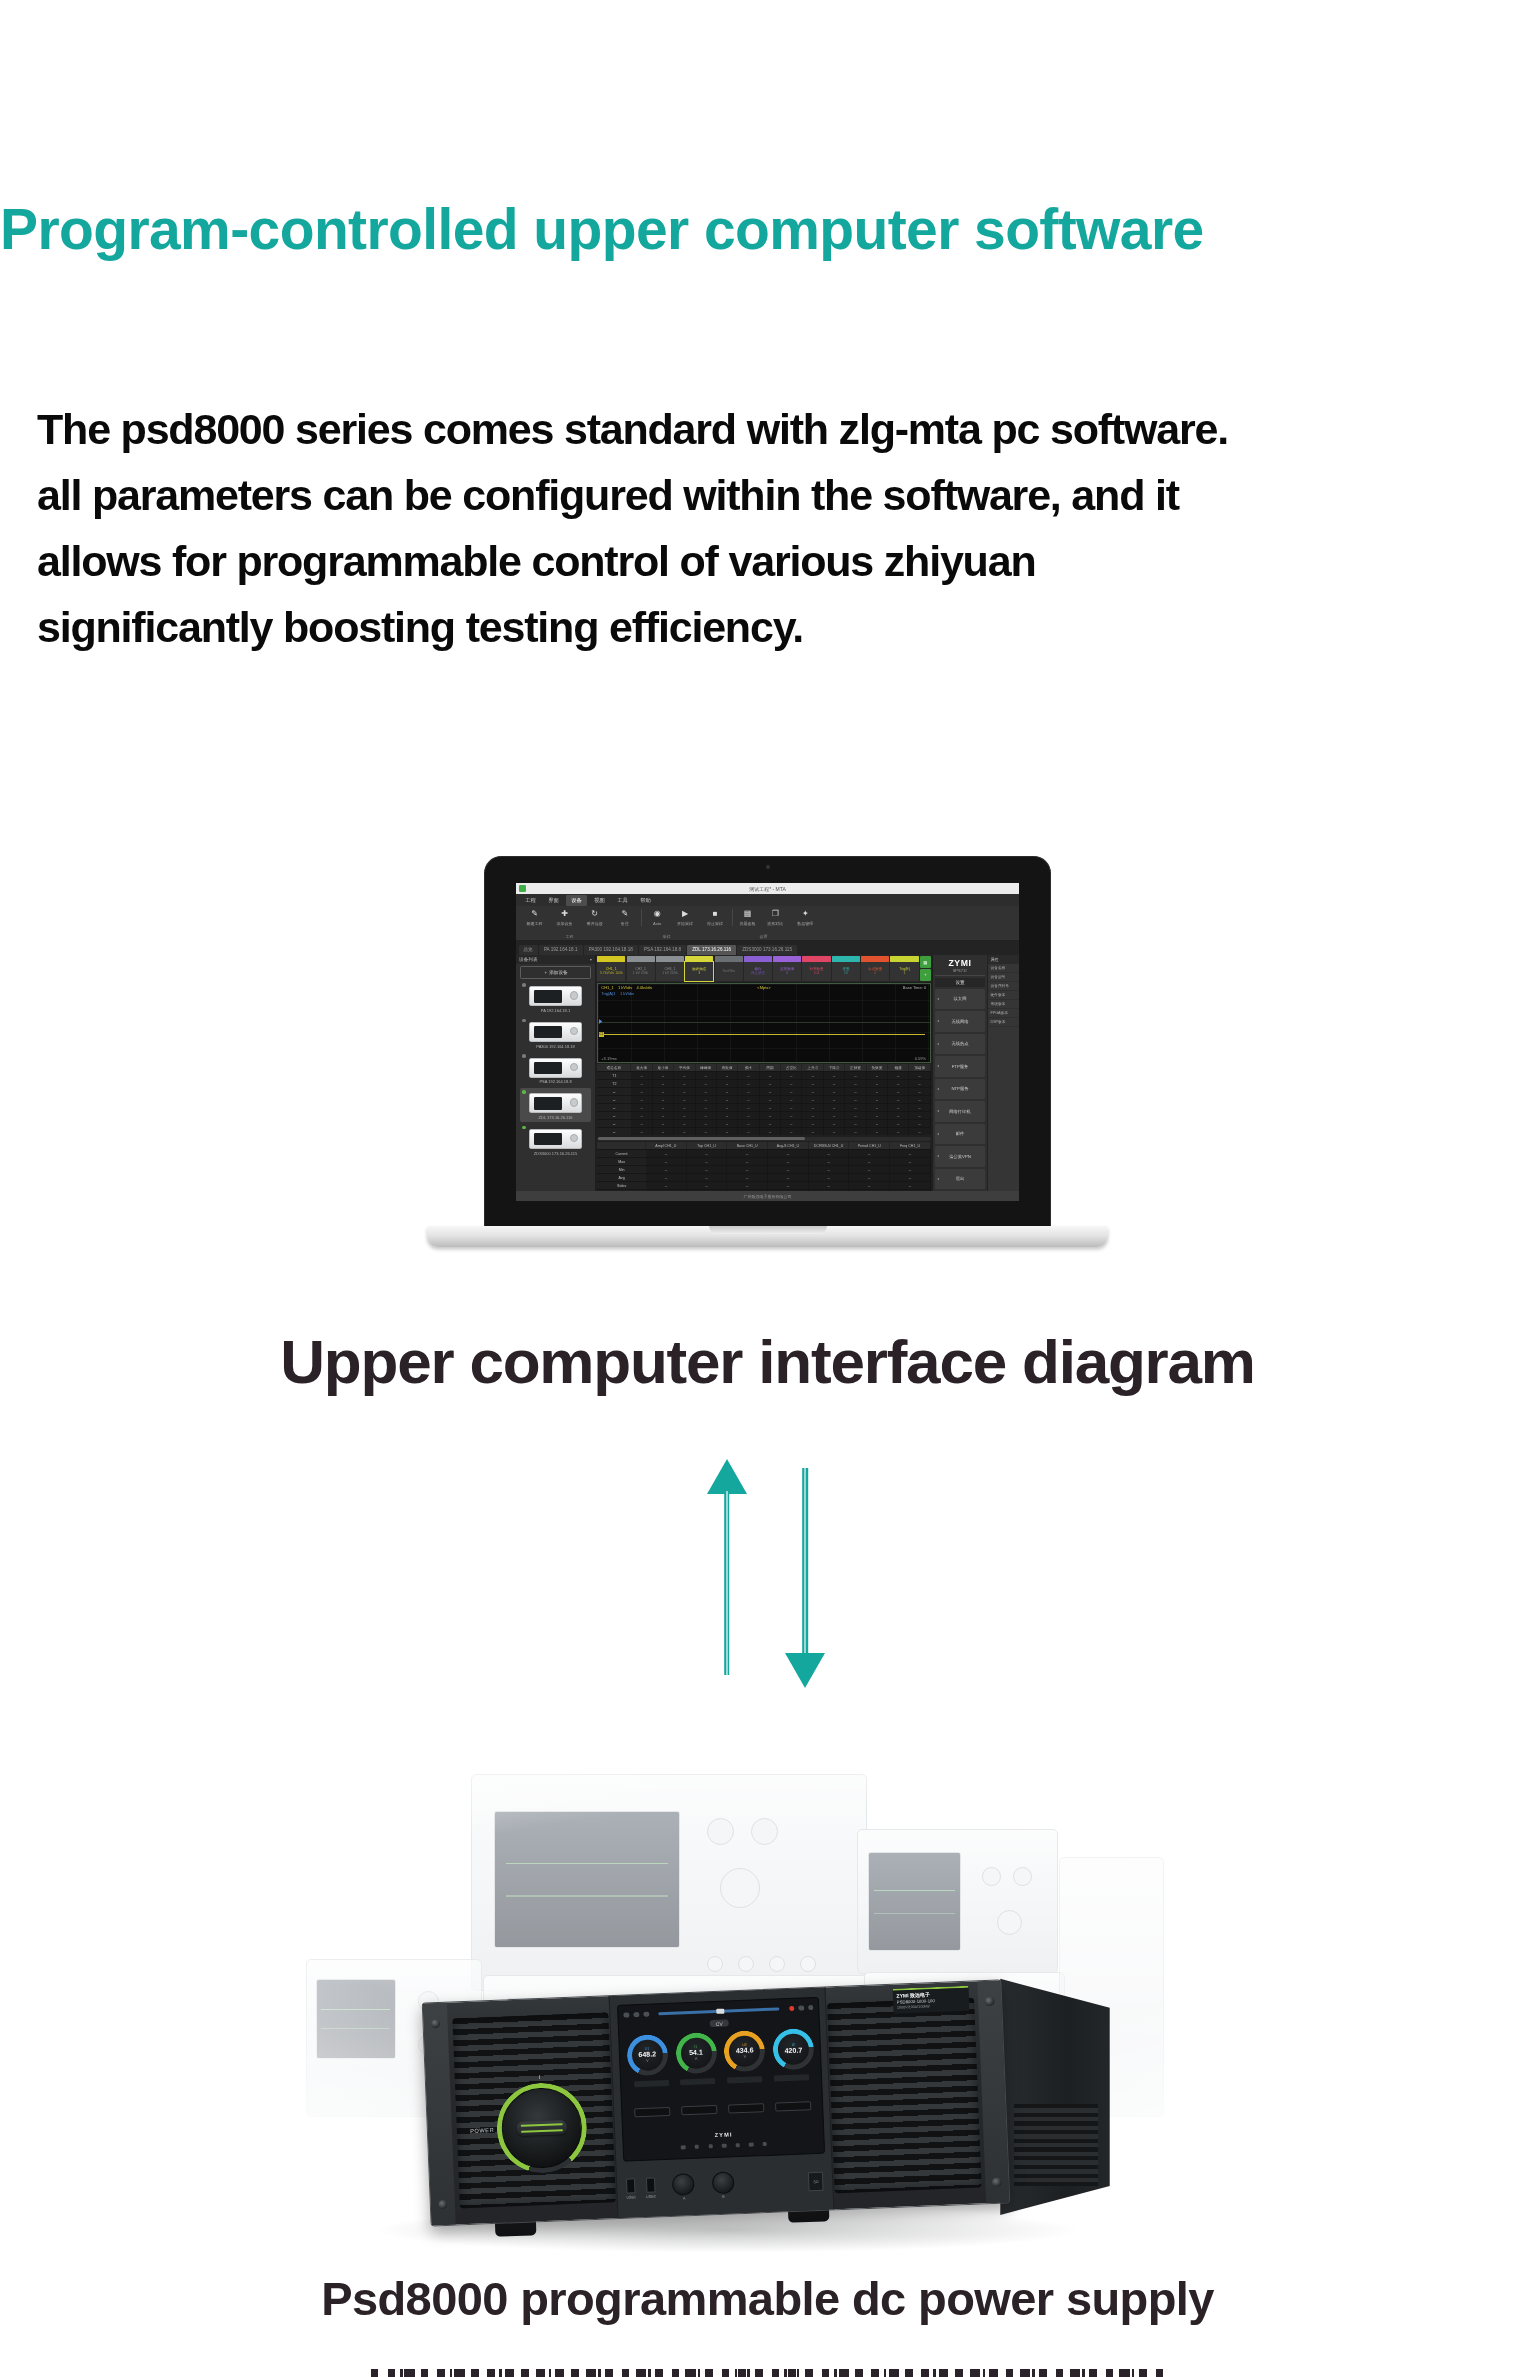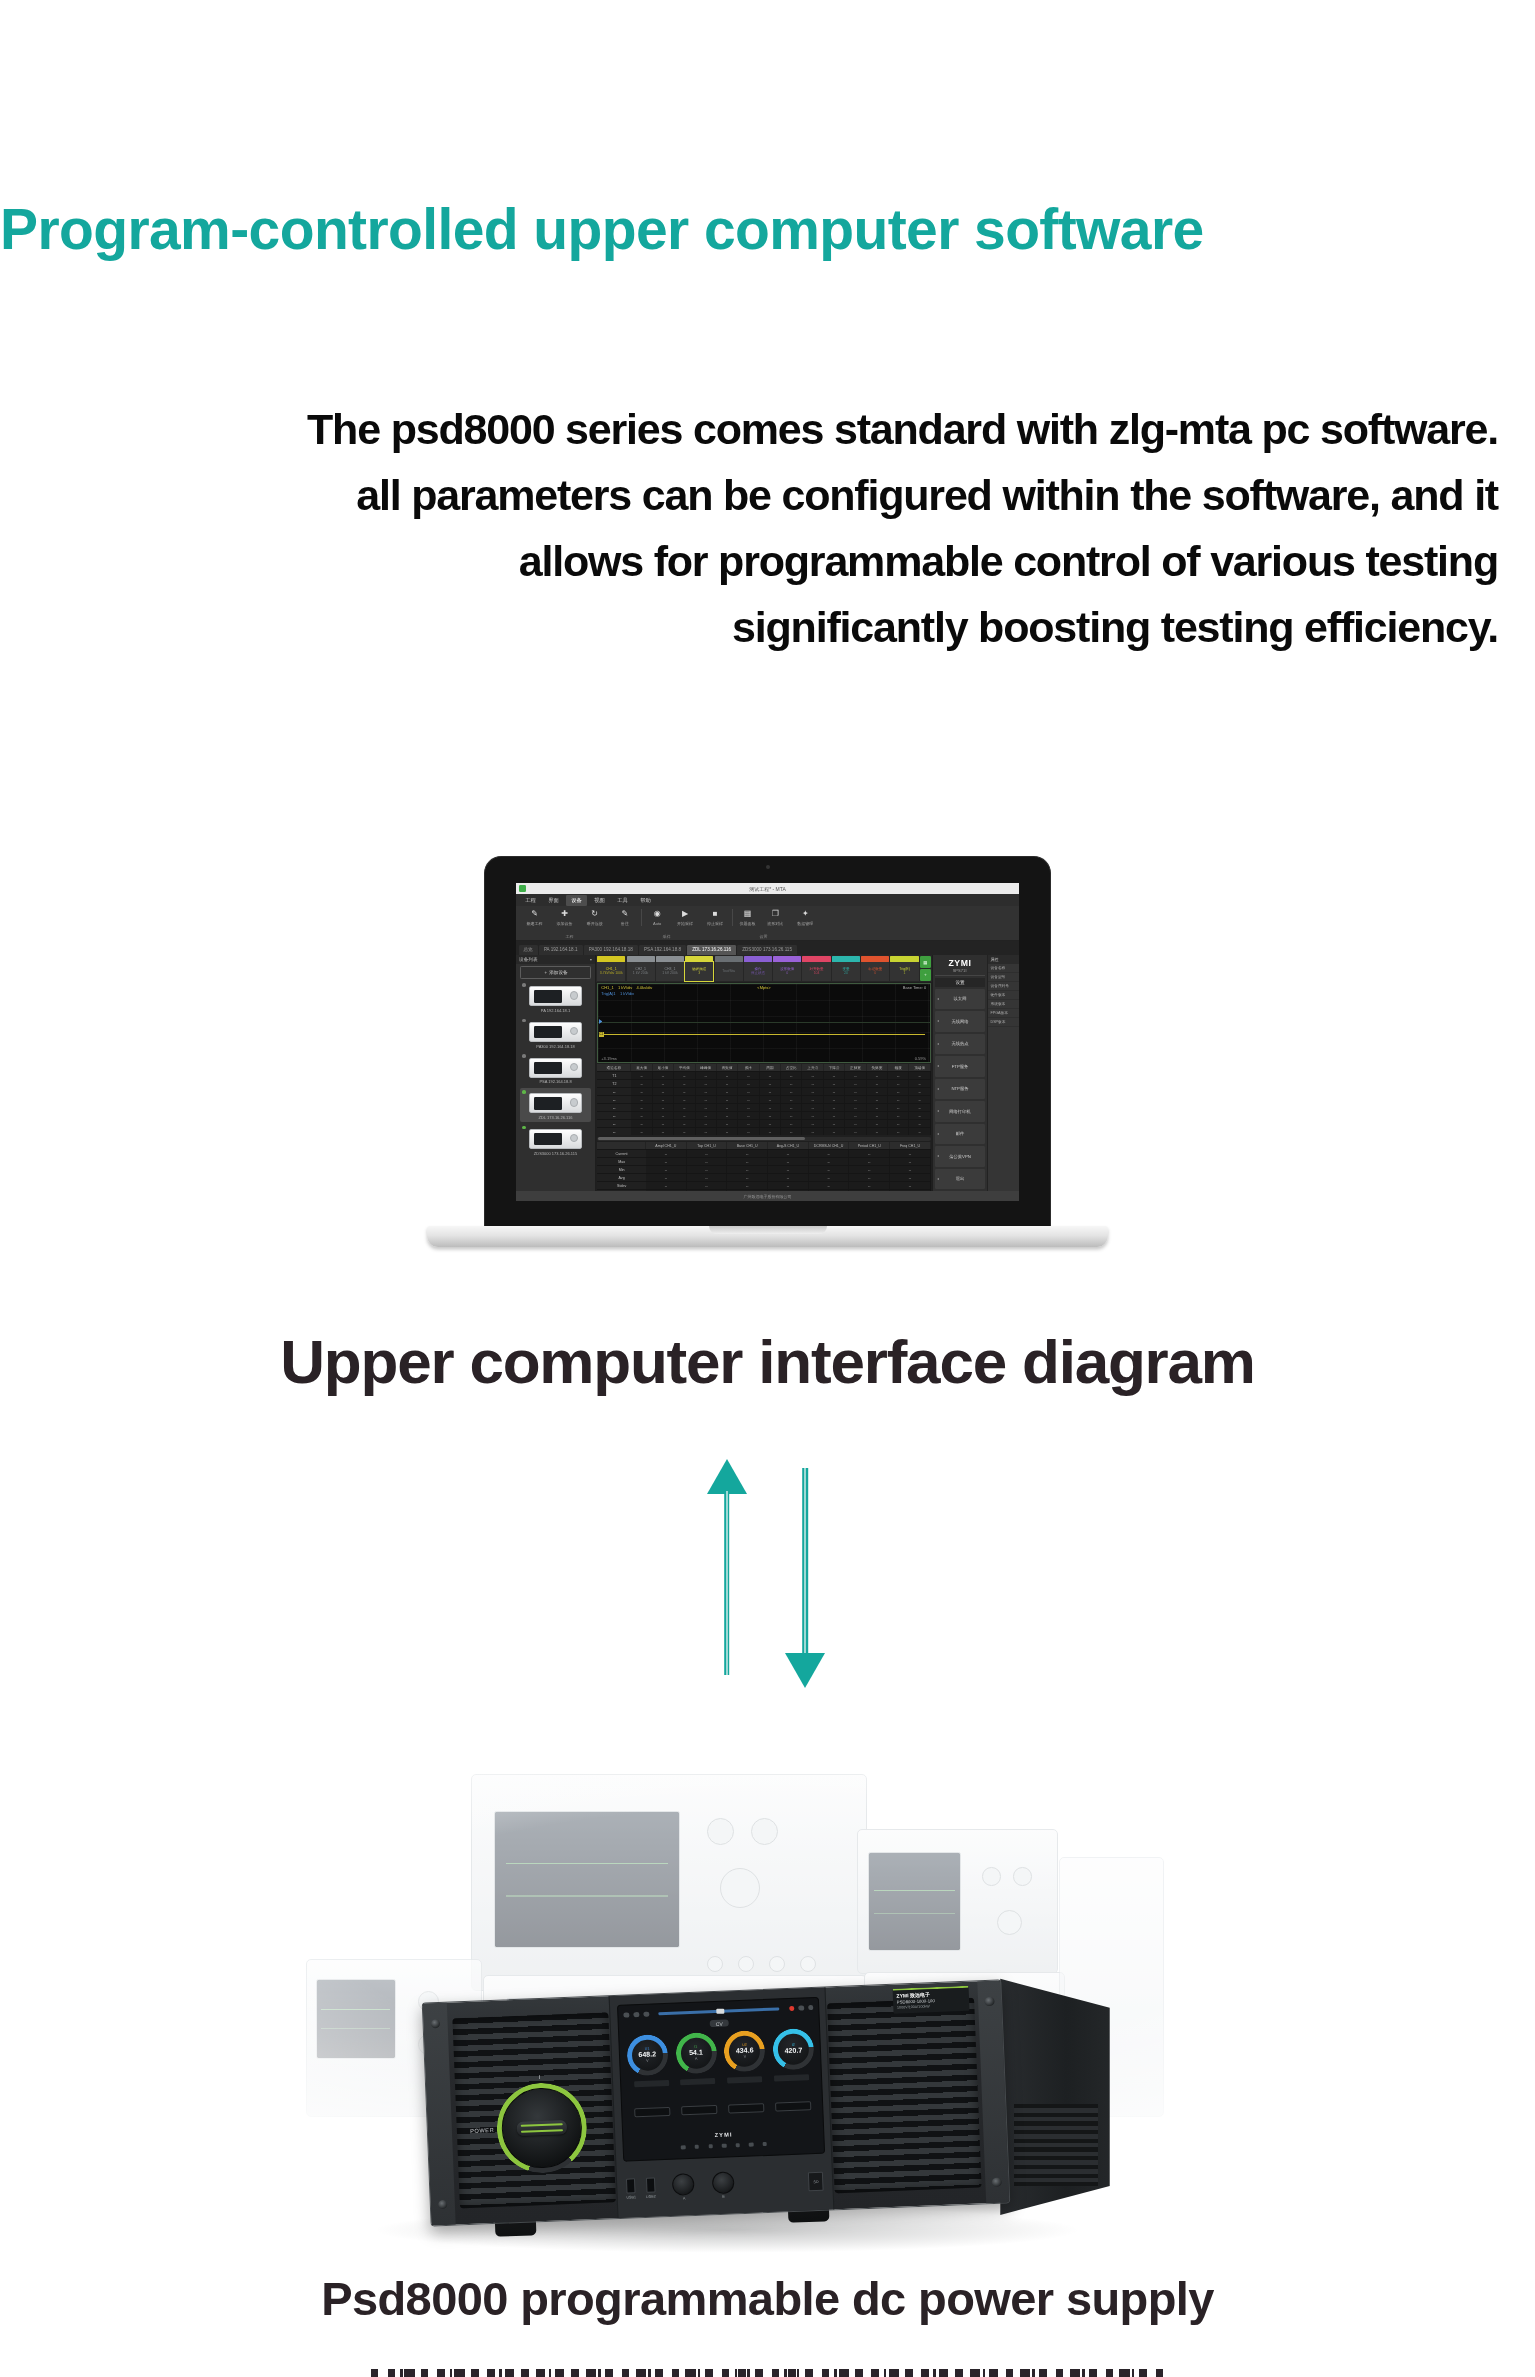--- a/index.html
+++ b/index.html
@@ -3,21 +3,21 @@
 <meta charset="utf-8">
 <style>
   html,body{margin:0;padding:0;background:#fff;}
   *{box-sizing:border-box;}
   #page{position:relative;width:1535px;height:2377px;background:#fff;overflow:hidden;
         font-family:"Liberation Sans",sans-serif;}
 
   
   .heading{position:absolute;top:196px;left:0;width:100%;
            font-size:57px;font-weight:600;letter-spacing:-0.6px;color:var(--c-teal,#14a79d);}
-  .intro{position:absolute;top:396px;left:37px;right:37px;text-align:right;
+  .intro{position:absolute;top:396px;left:37px;right:37px;text-align:left;
          font-size:43px;font-weight:600;color:#0a0a0a;letter-spacing:-1.2px;}
   .intro-line{line-height:66px;white-space:nowrap;}
 
   
   .laptop{position:absolute;left:427px;top:856px;width:681px;height:410px;}
   .lap-bezel{position:absolute;left:57px;top:0;width:567px;height:371px;background:#141414;
              border:1.2px solid #2c2c2c;border-bottom:none;border-radius:17.3px 17.3px 0 0;}
   .lap-cam{position:absolute;left:50%;top:8px;width:4.3px;height:4.3px;margin-left:-1.9px;border-radius:50%;background:#333;}
   .screen{position:absolute;left:31px;top:26px;width:503px;height:318px;background:#000;overflow:hidden;}
   .lap-base{position:absolute;left:0;top:370px;width:681px;height:21px;
@@ -243,21 +243,21 @@
 </head>
 <body>
 
 <div id="page">
 
   <div class="heading">Program-controlled upper computer software</div>
 
   <div class="intro">
       <div class="intro-line">The psd8000 series comes standard with zlg-mta pc software.</div>
       <div class="intro-line">all parameters can be configured within the software, and it</div>
-      <div class="intro-line">allows for programmable control of various testing</div>
+      <div class="intro-line">allows for programmable control of various zhiyuan</div>
       <div class="intro-line">significantly boosting testing efficiency.</div>
     </div>
 
   <div class="laptop">
     <div class="lap-bezel">
       <div class="lap-cam"></div>
       <div class="screen">
         <div class="sw">
 
           <div class="sw-title">

